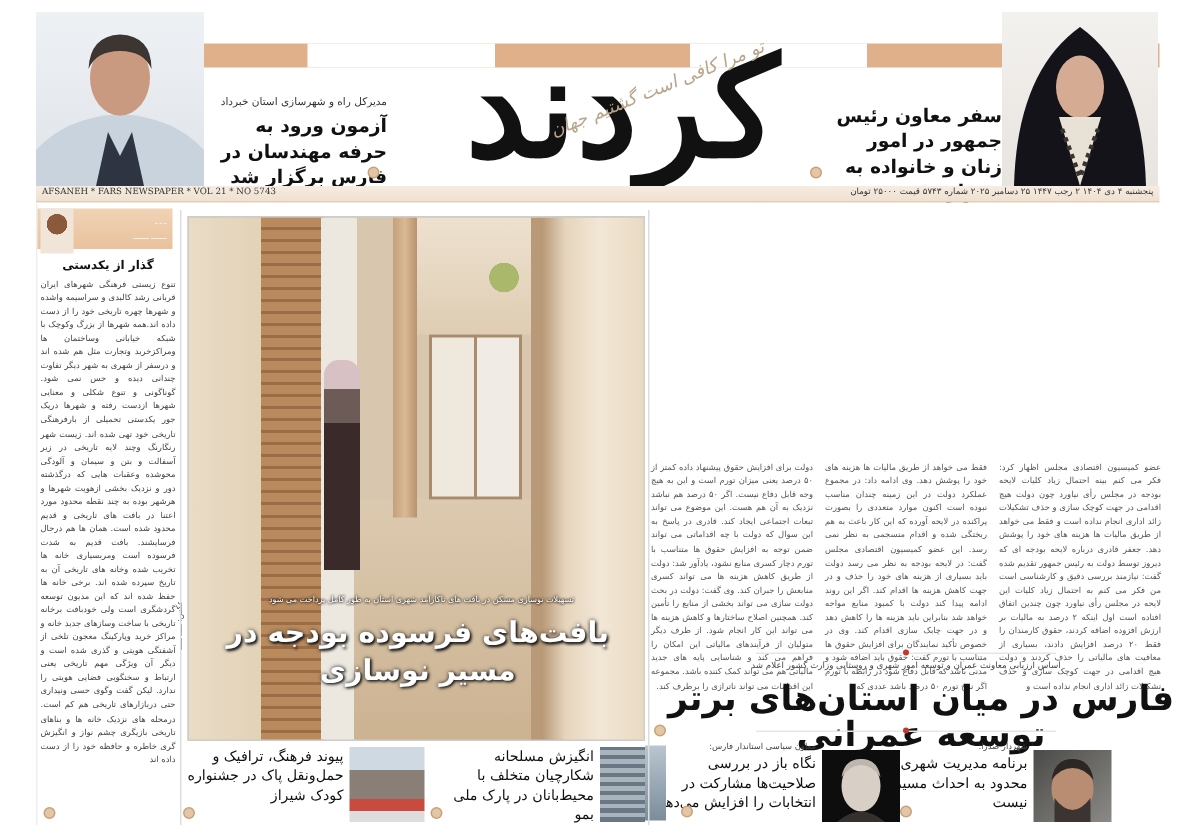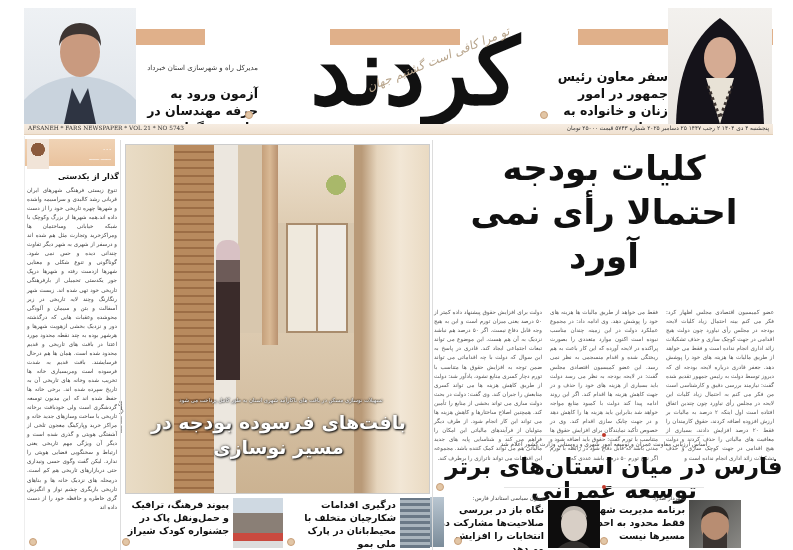--- a/index.html
+++ b/index.html
@@ -9,39 +9,39 @@
 
 
 .mast{position:absolute;left:0;top:0;width:793px;height:130px}
 .band{position:absolute;left:24px;top:29px;width:749px;height:16px;background:#e0b08a}
 .mast-white{position:absolute;left:205px;top:29px;width:125px;height:16px;background:#fff}
 .mast-white2{position:absolute;left:460px;top:29px;width:118px;height:16px;background:#fff}
 .portrait{position:absolute;overflow:hidden}
 .portrait-left{left:24px;top:8px;width:112px;height:116px;background:linear-gradient(180deg,#eef1f4 0%,#dfe4ea 100%)}
 .portrait-right{left:668px;top:8px;width:104px;height:116px;background:linear-gradient(180deg,#f3f1ee 0%,#e8e4df 100%)}
 .teaser{position:absolute;text-align:right;direction:rtl}
-.teaser .kicker{font-size:7px;color:#333;margin-bottom:13px}
+.teaser .kicker{font-size:7px;color:#333;margin-bottom:3px}
 .teaser .head{font-size:12.5px;font-weight:bold;line-height:17px;color:#111}
 .teaser-left{left:140px;top:64px;width:118px}
 .teaser-right{left:548px;top:68px;width:120px}
 .page-dot{position:absolute;width:8px;height:8px;border-radius:50%;background:#e2c6a6;border:1px solid #c9a07a}
 .logo{position:absolute;left:300px;top:18px;width:230px;height:108px}
 .logo-text{position:absolute;left:0;top:0;width:230px;height:108px;font-family:"DejaVu Serif",serif;font-size:92px;font-weight:bold;line-height:108px;text-align:center;color:#111;letter-spacing:-4px}
 .logo-tagline{position:absolute;left:62px;top:34px;font-family:"DejaVu Serif",serif;font-size:12px;color:#b8a58c;transform:rotate(-22deg);font-style:italic;white-space:nowrap}
 .info-bar{position:absolute;top:124px;height:11px;width:749px;left:24px;background:linear-gradient(180deg,#f6ece1,#efe1d1);border-bottom:1px solid #e3cfb8}
 .info-en{position:absolute;left:4px;top:1px;font-family:"DejaVu Serif",serif;font-size:5.8px;color:#333;direction:ltr;white-space:nowrap}
 .info-fa{position:absolute;right:4px;top:1px;font-size:5.8px;color:#333;white-space:nowrap}
 
 
 .col-left{position:absolute;left:24px;top:136px;width:94px;height:414px;border-left:1px solid #eee}
 .col-left-head{position:absolute;left:0;top:3px;width:90px;height:27px;background:linear-gradient(180deg,#f0d3b5,#e9c29d)}
 .col-left-avatar{position:absolute;left:2px;top:0;width:22px;height:30px;background:radial-gradient(circle at 50% 35%,#8b5a3c 0 30%,#f1e4d8 31% 100%)}
 .col-left-name{position:absolute;right:4px;top:6px;font-size:5px;color:#fff;width:60px;text-align:right}
 .col-left-role{position:absolute;right:4px;top:16px;font-size:5px;color:#fff;width:60px;text-align:right}
-.col-left-title{position:absolute;left:0;top:36px;width:94px;text-align:right;font-size:8px;font-weight:bold}
+.col-left-title{position:absolute;left:0;top:36px;width:94px;text-align:center;font-size:8px;font-weight:bold}
 .col-left-body{position:absolute;left:2px;top:50px;width:90px;font-size:5.6px;line-height:9.05px;color:#444;text-align:justify;direction:rtl}
 .photo-credit{position:absolute;left:117px;top:400px;width:8px;height:92px;font-size:5.2px;color:#444;writing-mode:vertical-rl;transform:rotate(180deg);white-space:nowrap}
 
 
 .main-photo{position:absolute;left:125px;top:144px;width:305px;height:350px;overflow:hidden;background:#d8c7ae;border:1px solid #ccc}
 .mp-wall-l{position:absolute;left:0;top:0;width:50px;height:350px;background:linear-gradient(90deg,#e9dcc6,#e2d2b6)}
 .mp-brick{position:absolute;left:48px;top:0;width:42px;height:350px;background:repeating-linear-gradient(0deg,#b88a5e 0 6px,#9c6d45 6px 8px)}
 .mp-wall-l2{position:absolute;left:88px;top:0;width:24px;height:350px;background:#ece7df}
 .mp-person{position:absolute;left:90px;top:95px;width:24px;height:140px;background:linear-gradient(180deg,#d8c1c4 0 14%,#6d5b58 14% 30%,#3a2b2a 30% 100%);border-radius:10px 10px 0 0}
 .mp-pole{position:absolute;left:136px;top:0;width:16px;height:200px;background:linear-gradient(90deg,#c5a07b,#d9b995,#b99270)}
@@ -62,21 +62,21 @@
 .body-col{flex:1;font-size:5.6px;line-height:9.1px;color:#555;text-align:justify}
 .sep-dot{position:absolute;width:4px;height:4px;border-radius:50%;background:#c0392b}
 .sub-kicker{position:absolute;left:0;top:303px;width:340px;text-align:center;font-size:5.8px;color:#444}
 .sub-headline{position:absolute;left:10px;top:316px;width:340px;text-align:center;font-size:23px;font-weight:bold;line-height:24px}
 
 
 .bteaser{position:absolute}
 .bt-thumb{position:absolute;overflow:hidden}
 .bt-text{position:absolute;text-align:right;direction:rtl}
 .bt-kicker{font-size:5.6px;color:#444;margin-bottom:2px}
-.bt-head{font-size:9.5px;font-weight:bold;line-height:13px;color:#111}
+.bt-head{font-size:9.5px;font-weight:normal;line-height:13px;color:#111}
 .divider-v{position:absolute;width:1px;background:#ddd}
 .divider-h{position:absolute;height:1px;background:#e6e6e6}
 </style>
 </head>
 <body>
 
 <div class="page">
 
   <div class="mast">
     <div class="band"></div>
@@ -143,24 +143,20 @@
     <div class="mp-door"></div>
     <div class="mp-door2"></div>
     <div class="mp-pole"></div>
     <div class="mp-person"></div>
     <div class="mp-wall-r"></div>
     <div class="mp-caption">تسهیلات نوسازی مسکن در بافت های ناکارآمد شهری استان به طور کامل پرداخت می شود</div>
     <div class="mp-headline">بافت‌های فرسوده بودجه در مسیر نوسازی</div>
   </div>
 
   <div class="right-main">
-    <div class="headline">
-      <div>کلیات بودجه</div>
-      <div>احتمالا رأی نمی آورد</div>
-    </div>
     <div class="body-cols">
       <div class="body-col">عضو کمیسیون اقتصادی مجلس اظهار کرد: فکر می کنم بینه احتمال زیاد کلیات لایحه بودجه در مجلس رأی نیاورد چون دولت هیچ اقدامی در جهت کوچک سازی و حذف تشکیلات زائد اداری انجام نداده است و فقط می خواهد از طریق مالیات ها هزینه های خود را پوشش دهد. جعفر قادری درباره لایحه بودجه ای که دیروز توسط دولت به رئیس جمهور تقدیم شده گفت: نیازمند بررسی دقیق و کارشناسی است من فکر می کنم به احتمال زیاد کلیات این لایحه در مجلس رأی نیاورد چون چندین اتفاق افتاده است اول اینکه ۲ درصد به مالیات بر ارزش افزوده اضافه کردند، حقوق کارمندان را فقط ۲۰ درصد افزایش دادند، بسیاری از معافیت های مالیاتی را حذف کردند و دولت هیچ اقدامی در جهت کوچک سازی و حذف تشکیلات زائد اداری انجام نداده است و</div>
       <div class="body-col">فقط می خواهد از طریق مالیات ها هزینه های خود را پوشش دهد. وی ادامه داد: در مجموع عملکرد دولت در این زمینه چندان مناسب نبوده است اکنون موارد متعددی را بصورت پراکنده در لایحه آورده که این کار باعث به هم ریختگی شده و اقدام منسجمی به نظر نمی رسد. این عضو کمیسیون اقتصادی مجلس گفت: در لایحه بودجه به نظر می رسد دولت باید بسیاری از هزینه های خود را حذف و در جهت کاهش هزینه ها اقدام کند. اگر این روند ادامه پیدا کند دولت با کمبود منابع مواجه خواهد شد بنابراین باید هزینه ها را کاهش دهد و در جهت چابک سازی اقدام کند. وی در خصوص تأکید نمایندگان برای افزایش حقوق ها متناسب با تورم گفت: حقوق باید اضافه شود و مدنی باشد که قابل دفاع شود در رابطه با تورم اگر نرخ تورم ۵۰ درصد باشد عددی که</div>
       <div class="body-col">دولت برای افزایش حقوق پیشنهاد داده کمتر از ۵۰ درصد یعنی میزان تورم است و این به هیچ وجه قابل دفاع نیست. اگر ۵۰ درصد هم نباشد نزدیک به آن هم هست. این موضوع می تواند تبعات اجتماعی ایجاد کند. قادری در پاسخ به این سوال که دولت با چه اقداماتی می تواند ضمن توجه به افزایش حقوق ها متناسب با تورم دچار کسری منابع نشود، یادآور شد: دولت از طریق کاهش هزینه ها می تواند کسری منابعش را جبران کند. وی گفت: دولت در بحث دولت سازی می تواند بخشی از منابع را تأمین کند. همچنین اصلاح ساختارها و کاهش هزینه ها می تواند این کار انجام شود. از طرف دیگر متولیان از فرآیندهای مالیاتی این امکان را فراهم می کند و شناسایی پایه های جدید مالیاتی هم می تواند کمک کننده باشد. مجموعه این اقدامات می تواند ناترازی را برطرف کند.</div>
     </div>
     <div class="divider-h" style="left:70px;top:297px;width:200px"></div>
     <div class="sep-dot" style="left:168px;top:295px"></div>
     <div class="sub-kicker">اساس ارزیابی معاونت عمران و توسعه امور شهری و روستایی وزارت کشور اعلام شد</div>
     <div class="sub-headline">فارس در میان استان‌های برتر توسعه عمرانی</div>
     <div class="page-dot" style="left:2px;top:345px"></div>
@@ -195,21 +191,21 @@
       <div class="bt-kicker">معاون سیاسی استاندار فارس:</div>
       <div class="bt-head">نگاه باز در بررسی صلاحیت‌ها مشارکت در انتخابات را افزایش می‌دهد</div>
     </div>
     <div class="page-dot" style="left:24px;top:42px"></div>
   </div>
   <div class="bt-thumb" style="left:430px;top:497px;width:14px;height:50px;background:linear-gradient(180deg,#b9c6d1,#7b8c9a)"></div>
 
   <div class="bteaser" style="left:287px;top:496px;width:143px;height:54px">
     <div class="bt-thumb" style="right:0;top:2px;width:30px;height:50px;background:repeating-linear-gradient(0deg,#6a7886 0 3px,#a9b4bd 3px 6px)"></div>
     <div class="bt-text" style="right:34px;top:2px;width:108px">
-      <div class="bt-head">درگیری اقدامات شکارچیان متخلف با محیط‌بانان در پارک ملی بمو</div>
+      <div class="bt-head">انگیزش مسلحانه شکارچیان متخلف با محیط‌بانان در پارک ملی بمو</div>
     </div>
     <div class="page-dot" style="left:0;top:42px"></div>
   </div>
 
   <div class="bteaser" style="left:120px;top:496px;width:167px;height:54px">
     <div class="bt-thumb" style="right:4px;top:2px;width:50px;height:50px;background:linear-gradient(180deg,#cfd9e2 0 30%,#8a7f76 30% 70%,#c94a3f 70% 85%,#ddd 85%)"></div>
     <div class="bt-text" style="right:58px;top:2px;width:106px">
       <div class="bt-head">پیوند فرهنگ، ترافیک و حمل‌ونقل پاک در جشنواره کودک شیراز</div>
     </div>
     <div class="page-dot" style="left:2px;top:42px"></div>

